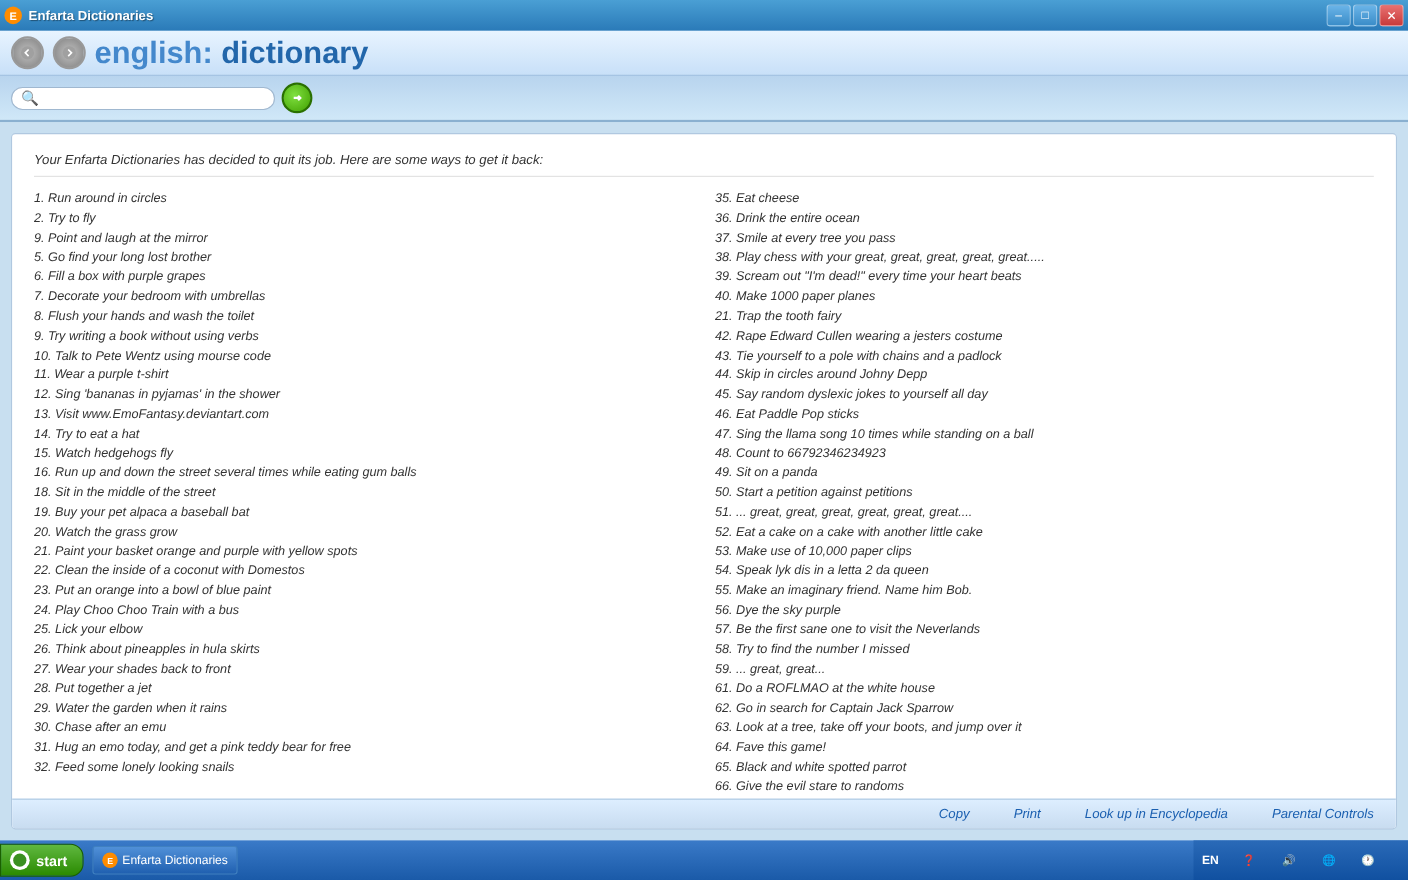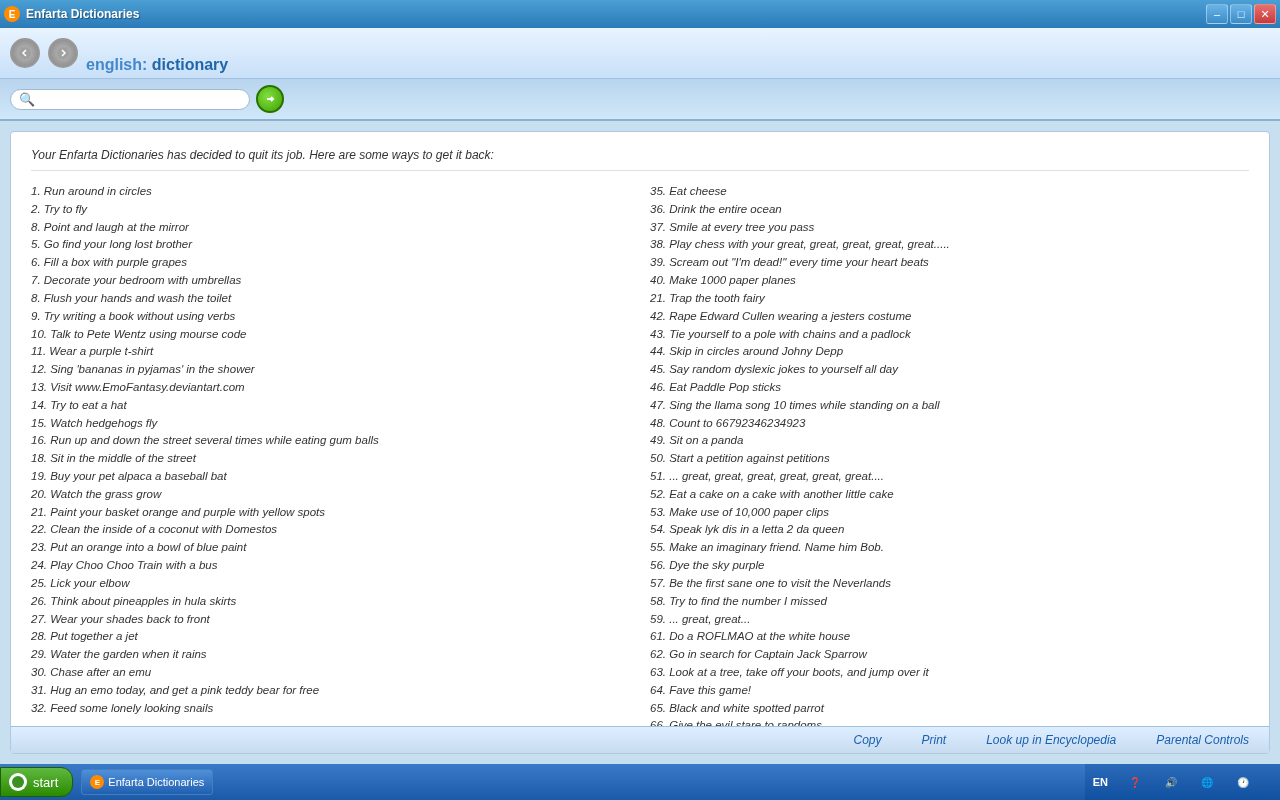--- a/index.html
+++ b/index.html
@@ -96,24 +96,23 @@
       border-radius: 50%;
       display: flex;
       align-items: center;
       justify-content: center;
       color: #555;
       font-size: 14px;
       cursor: pointer;
       border: 2px solid #999;
     }
     .nav-title {
-      font-size: 16px;
+      font-size: 28px;
       color: #2060a0;
       font-weight: normal;
-      margin-top: 24px;
     }
     .nav-title span {
       font-weight: bold;
     }
 
     
     .search-bar {
       background: linear-gradient(to bottom, #b8d4ee, #d0e8f8);
       padding: 6px 10px;
       display: flex;
@@ -239,21 +238,21 @@
     }
     .start-btn {
       background: linear-gradient(to bottom, #60b840, #2a8a00);
       border-radius: 0 12px 12px 0;
       height: 30px;
       padding: 0 14px 0 8px;
       display: flex;
       align-items: center;
       gap: 6px;
       color: white;
-      font-weight: normal;
+      font-weight: bold;
       font-size: 13px;
       cursor: pointer;
       border: 1px solid #1a6000;
     }
     .start-icon {
       width: 18px;
       height: 18px;
       background: white;
       border-radius: 50%;
       display: flex;
@@ -371,21 +370,21 @@
 </div>
 
 <div class="main-area">
   <div class="content-panel">
     <div class="content-body">
       <div class="intro-text">Your Enfarta Dictionaries has decided to quit its job. Here are some ways to get it back:</div>
       <div class="list-container">
         <div class="list-column" id="left-col">
             <div class="list-item">1.   Run around in circles</div>
             <div class="list-item">2.   Try to fly</div>
-            <div class="list-item">8.   Point and laugh at the mirror</div>
+            <div class="list-item">9.   Point and laugh at the mirror</div>
             <div class="list-item">5.   Go find your long lost brother</div>
             <div class="list-item">6.   Fill a box with purple grapes</div>
             <div class="list-item">7.   Decorate your bedroom with umbrellas</div>
             <div class="list-item">8.   Flush your hands and wash the toilet</div>
             <div class="list-item">9.   Try writing a book without using verbs</div>
             <div class="list-item">10.  Talk to Pete Wentz using mourse code</div>
             <div class="list-item">11.  Wear a purple t-shirt</div>
             <div class="list-item">12.  Sing 'bananas in pyjamas' in the shower</div>
             <div class="list-item">13.  Visit www.EmoFantasy.deviantart.com</div>
             <div class="list-item">14.  Try to eat a hat</div>

